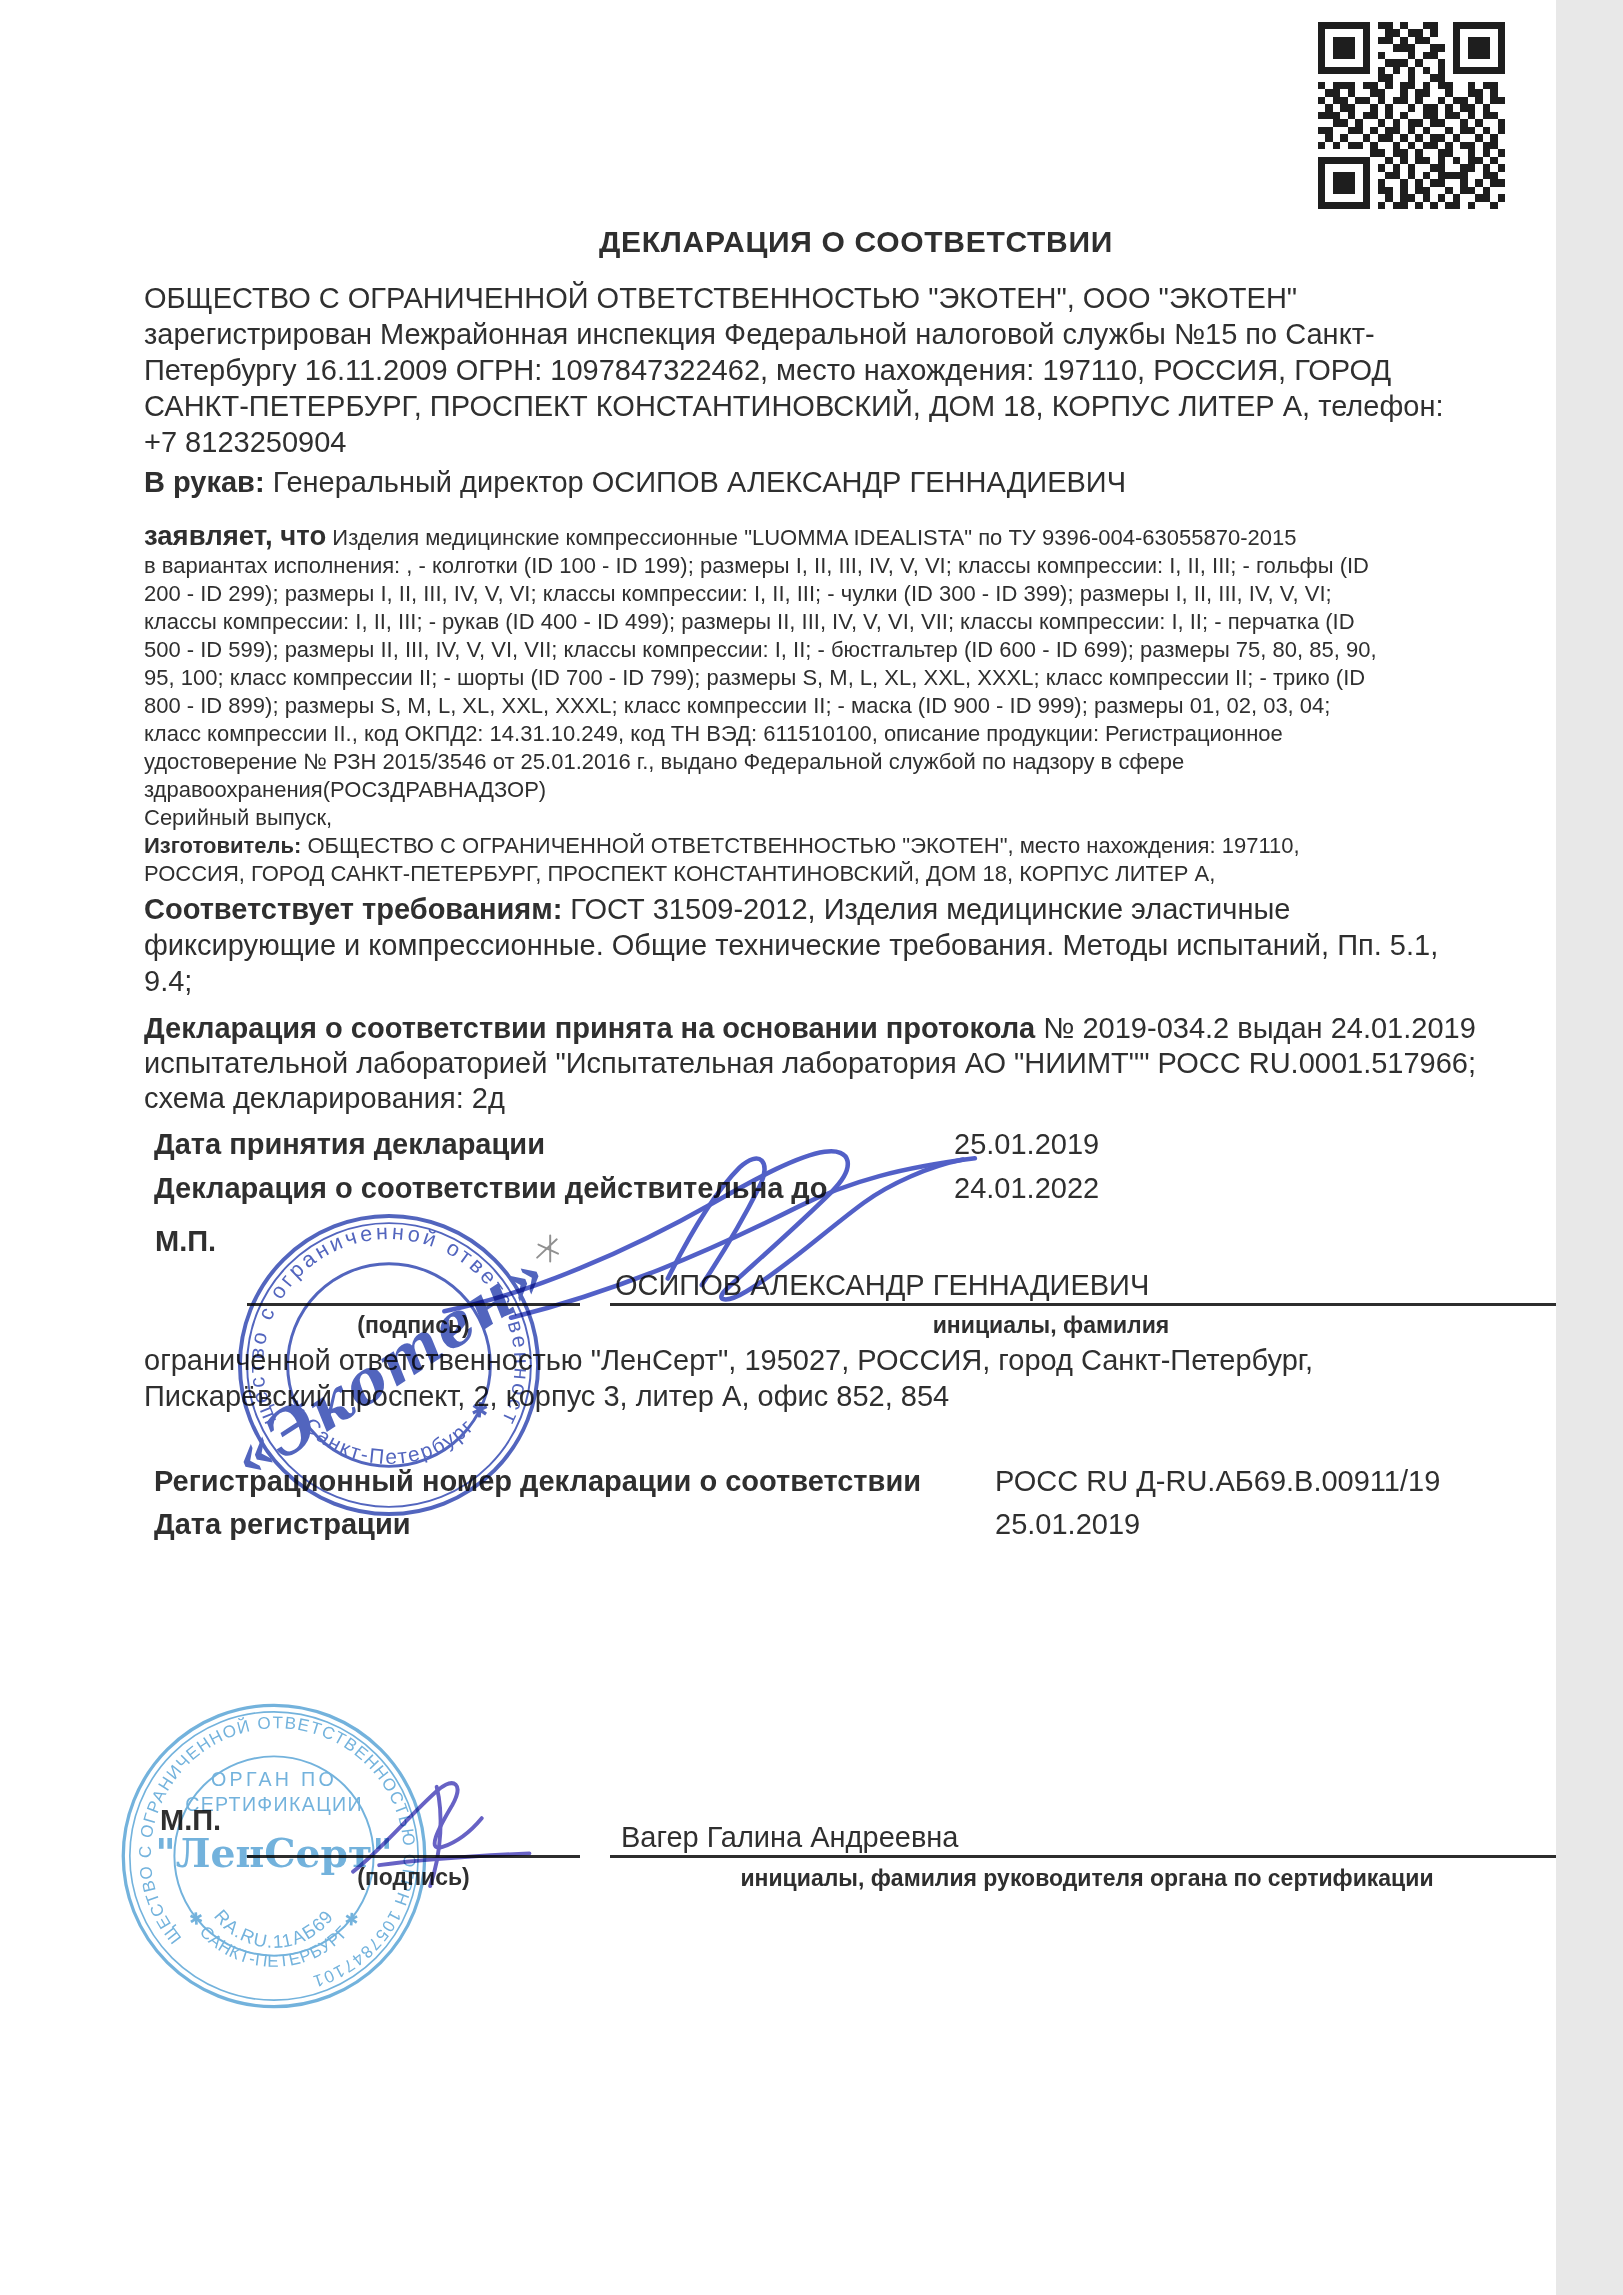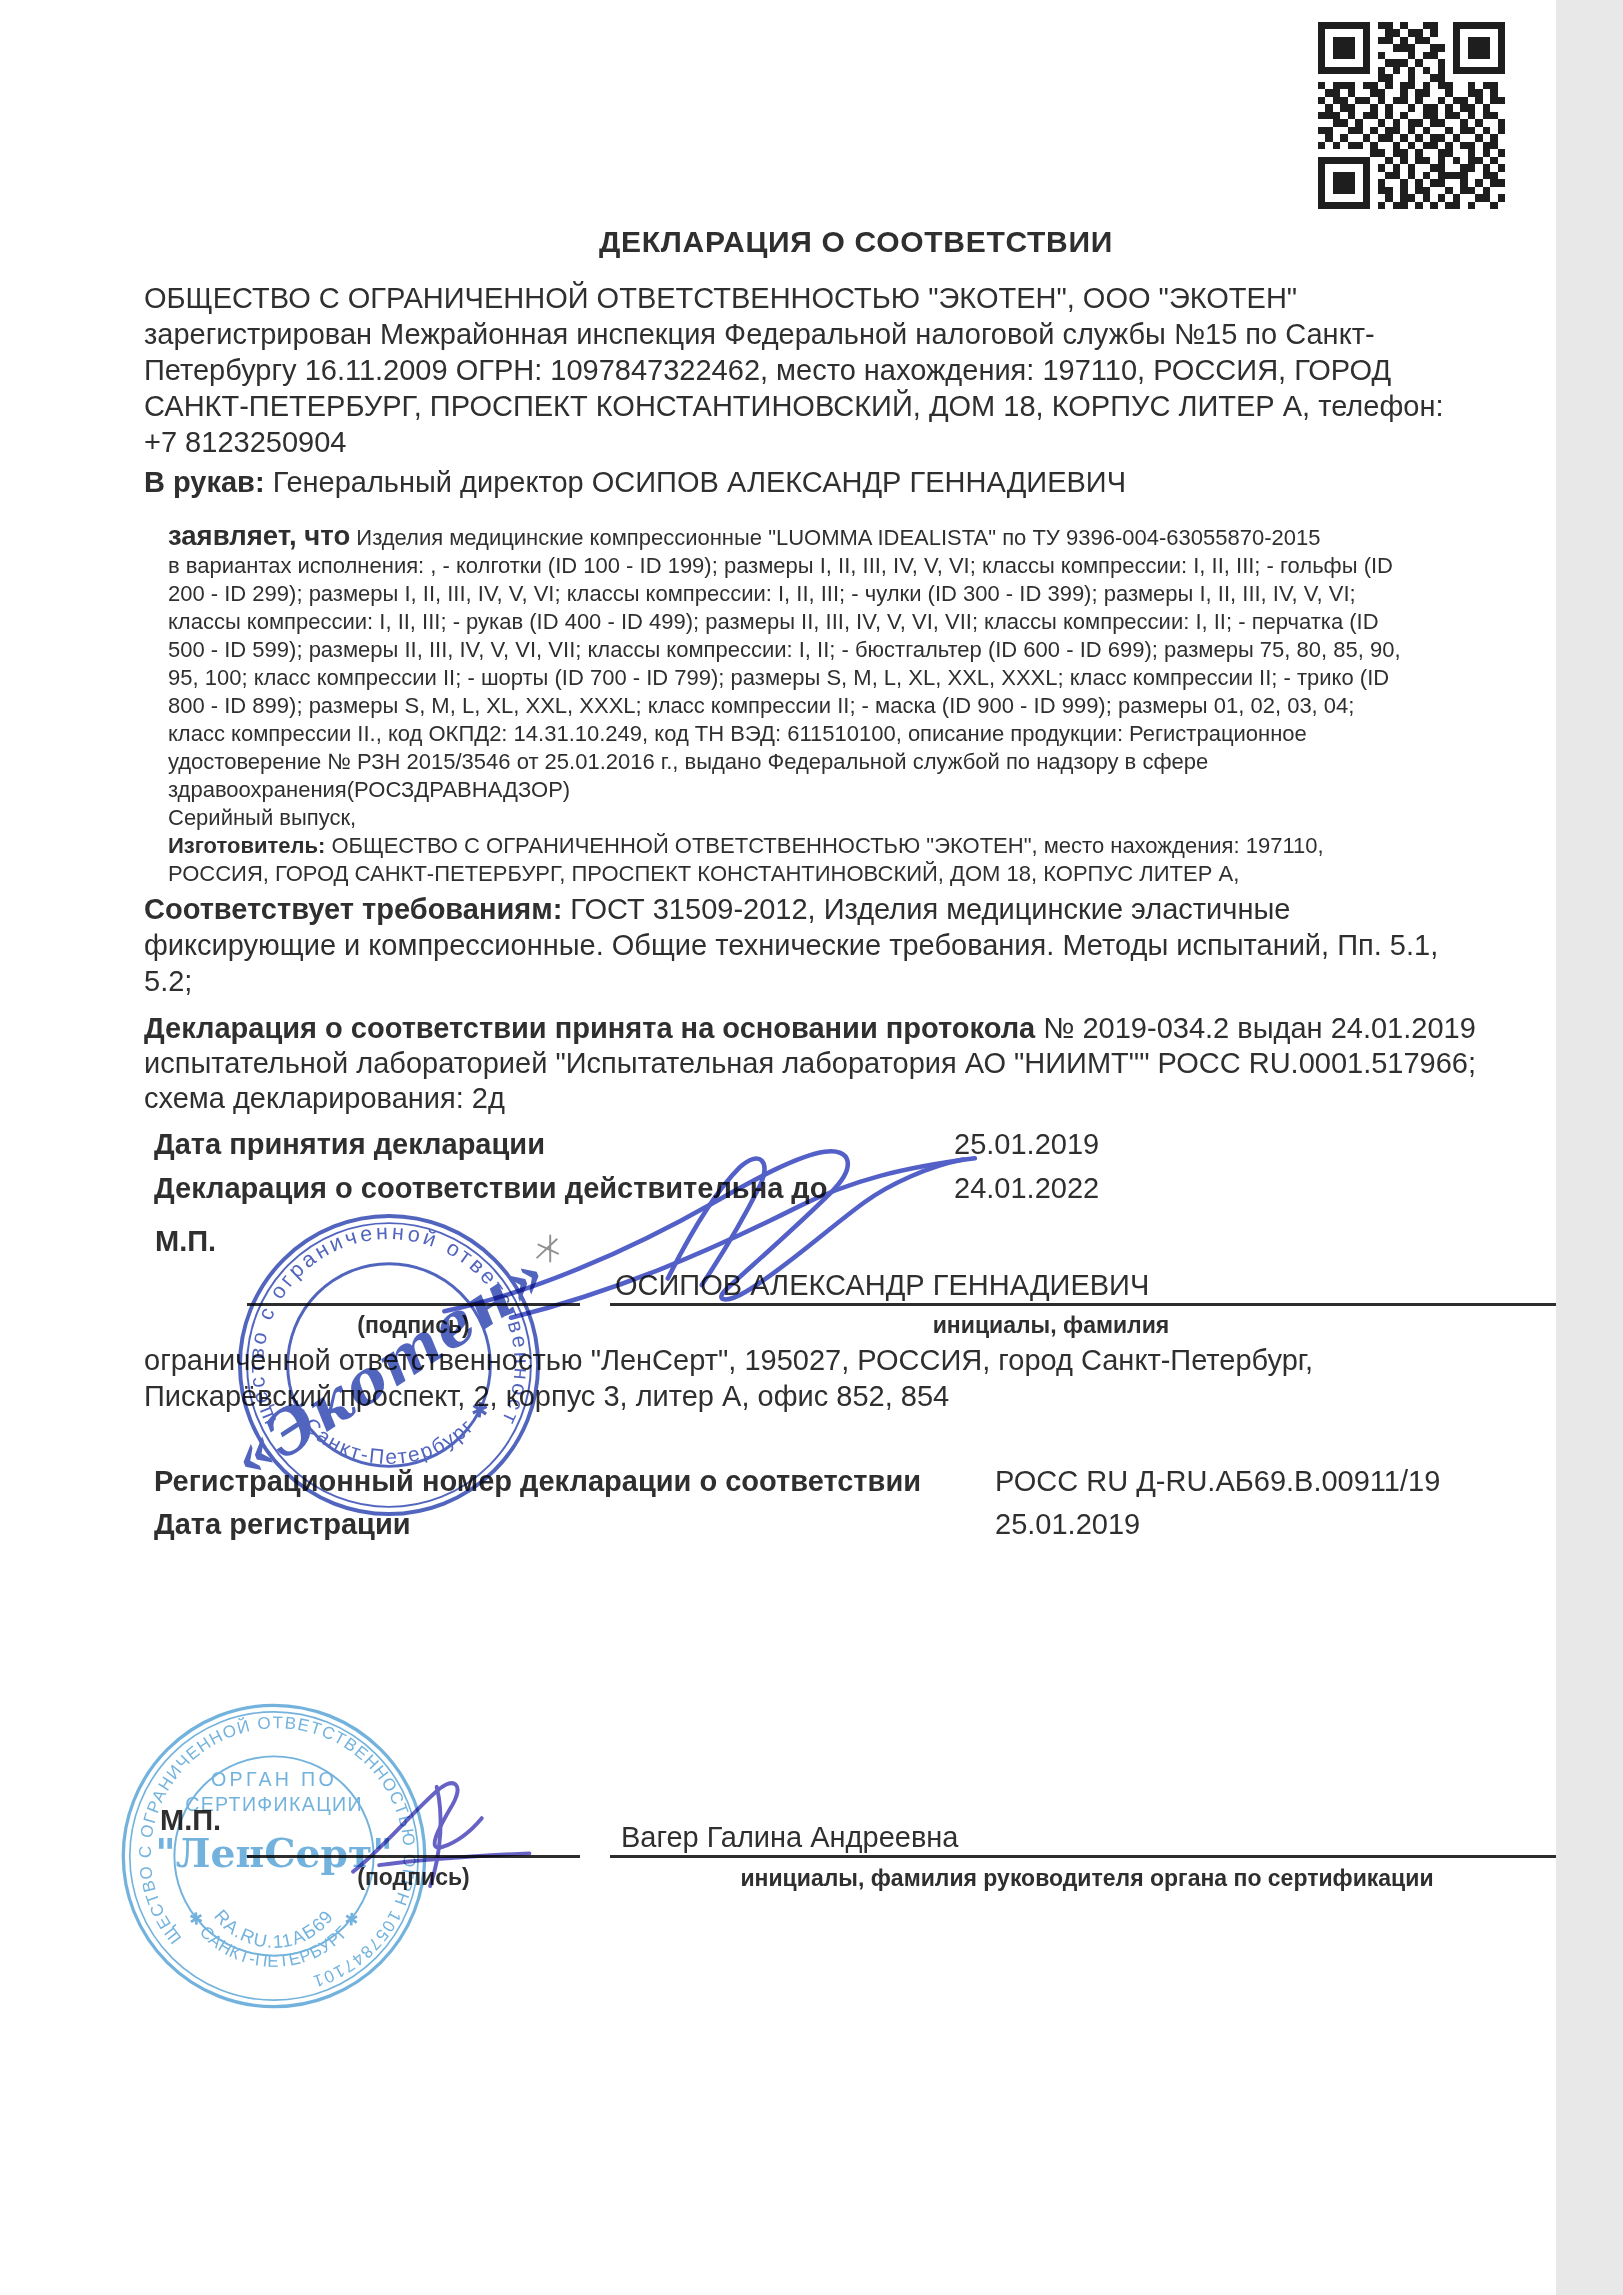--- a/index.html
+++ b/index.html
@@ -371,21 +371,21 @@
     <div>зарегистрирован Межрайонная инспекция Федеральной налоговой службы №15 по Санкт-</div>
     <div>Петербургу 16.11.2009 ОГРН: 1097847322462, место нахождения: 197110, РОССИЯ, ГОРОД</div>
     <div>САНКТ-ПЕТЕРБУРГ, ПРОСПЕКТ КОНСТАНТИНОВСКИЙ, ДОМ 18, КОРПУС ЛИТЕР А, телефон:</div>
     <div>+7 8123250904</div>
     <div style="margin-top:3.9px;">
       <span class="lbl">В рукав:</span>
       <span>Генеральный директор ОСИПОВ АЛЕКСАНДР ГЕННАДИЕВИЧ</span>
     </div>
   </div>
 
-  <div class="abs fine-text" style="left:144px;top:522px;width:1433px;margin-left:24px;">
+  <div class="abs fine-text" style="left:144px;top:522px;width:1433px;">
     <div>
       <span class="fine-intro">заявляет, что</span>
       <span>Изделия медицинские компрессионные "LUOMMA IDEALISTA" по ТУ 9396-004-63055870-2015</span>
     </div>
     <div>в вариантах исполнения: , - колготки (ID 100 - ID 199); размеры I, II, III, IV, V, VI; классы компрессии: I, II, III; - гольфы (ID</div>
     <div>200 - ID 299); размеры I, II, III, IV, V, VI; классы компрессии: I, II, III; - чулки (ID 300 - ID 399); размеры I, II, III, IV, V, VI;</div>
     <div>классы компрессии: I, II, III; - рукав (ID 400 - ID 499); размеры II, III, IV, V, VI, VII; классы компрессии: I, II; - перчатка (ID</div>
     <div>500 - ID 599); размеры II, III, IV, V, VI, VII; классы компрессии: I, II; - бюстгальтер (ID 600 - ID 699); размеры 75, 80, 85, 90,</div>
     <div>95, 100; класс компрессии II; - шорты (ID 700 - ID 799); размеры S, M, L, XL, XXL, XXXL; класс компрессии II; - трико (ID</div>
     <div>800 - ID 899); размеры S, M, L, XL, XXL, XXXL; класс компрессии II; - маска (ID 900 - ID 999); размеры 01, 02, 03, 04;</div>
@@ -399,21 +399,21 @@
     </div>
     <div>РОССИЯ, ГОРОД САНКТ-ПЕТЕРБУРГ, ПРОСПЕКТ КОНСТАНТИНОВСКИЙ, ДОМ 18, КОРПУС ЛИТЕР А,</div>
   </div>
 
   <div class="abs body-text" style="left:144px;top:891px;width:1430px;">
     <div>
       <span class="lbl">Соответствует требованиям:</span>
       <span>ГОСТ 31509-2012, Изделия медицинские эластичные</span>
     </div>
     <div>фиксирующие и компрессионные. Общие технические требования. Методы испытаний, Пп. 5.1,</div>
-    <div>5.2;</div>
+    <div>9.4;</div>
   </div>
 
   <div class="abs body-text" style="left:144px;top:1011px;width:1430px;line-height:35px;">
     <div>
       <span class="lbl">Декларация о соответствии принята на основании протокола</span>
       <span>№ 2019-034.2 выдан 24.01.2019</span>
     </div>
     <div>испытательной лабораторией "Испытательная лаборатория АО "НИИМТ"" РОСС RU.0001.517966;</div>
     <div>схема декларирования: 2д</div>
   </div>

